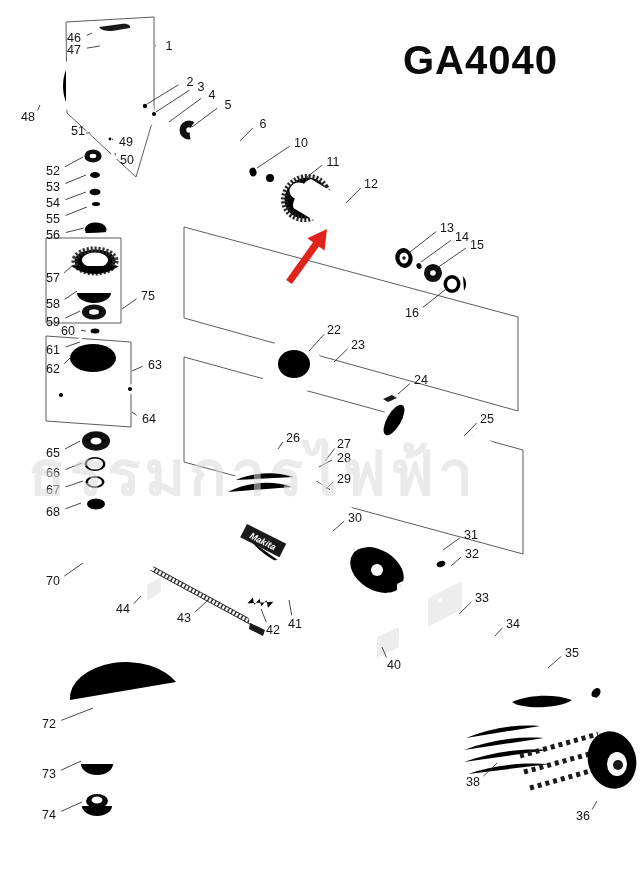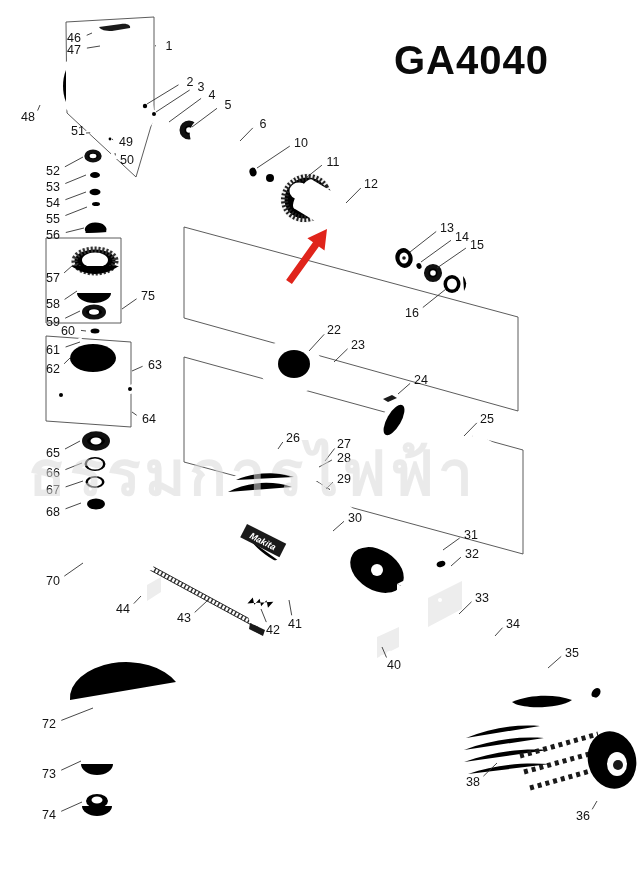--- a/index.html
+++ b/index.html
@@ -7,21 +7,21 @@
         font-family:"Liberation Sans",sans-serif;}
   .page svg{position:absolute;left:0;top:0;}
   
   svg .s *, svg .s{stroke:#2b2b2b;stroke-width:1;fill:none;stroke-linecap:round;stroke-linejoin:round;}
   svg .w{fill:#ffffff;}
   svg .g{fill:#ededed;}
   svg .d{fill:#1a1a1a;stroke:none;}
   svg .box{stroke:#4a4a4a;stroke-width:0.9;fill:none;}
   svg .lead{stroke:#333;stroke-width:0.9;}
   svg .lbl{font:12.5px "Liberation Sans",sans-serif;fill:#141414;stroke:none;}
-  .title{position:absolute;left:394px;top:38px;font-size:40px;font-weight:bold;
+  .title{position:absolute;left:403px;top:38px;font-size:40px;font-weight:bold;
          letter-spacing:1px;color:#0a0a0a;}
   .watermark{position:absolute;left:28px;top:424px;width:611px;font-size:62px;font-weight:bold;
              color:#dadada;opacity:.55;letter-spacing:4px;white-space:nowrap;overflow:hidden;
              pointer-events:none;}
   .mak{font:italic bold 9px "Liberation Sans",sans-serif;fill:#fff;stroke:none;}
 </style>
 </head>
 <body>
 
 <div class="page">

